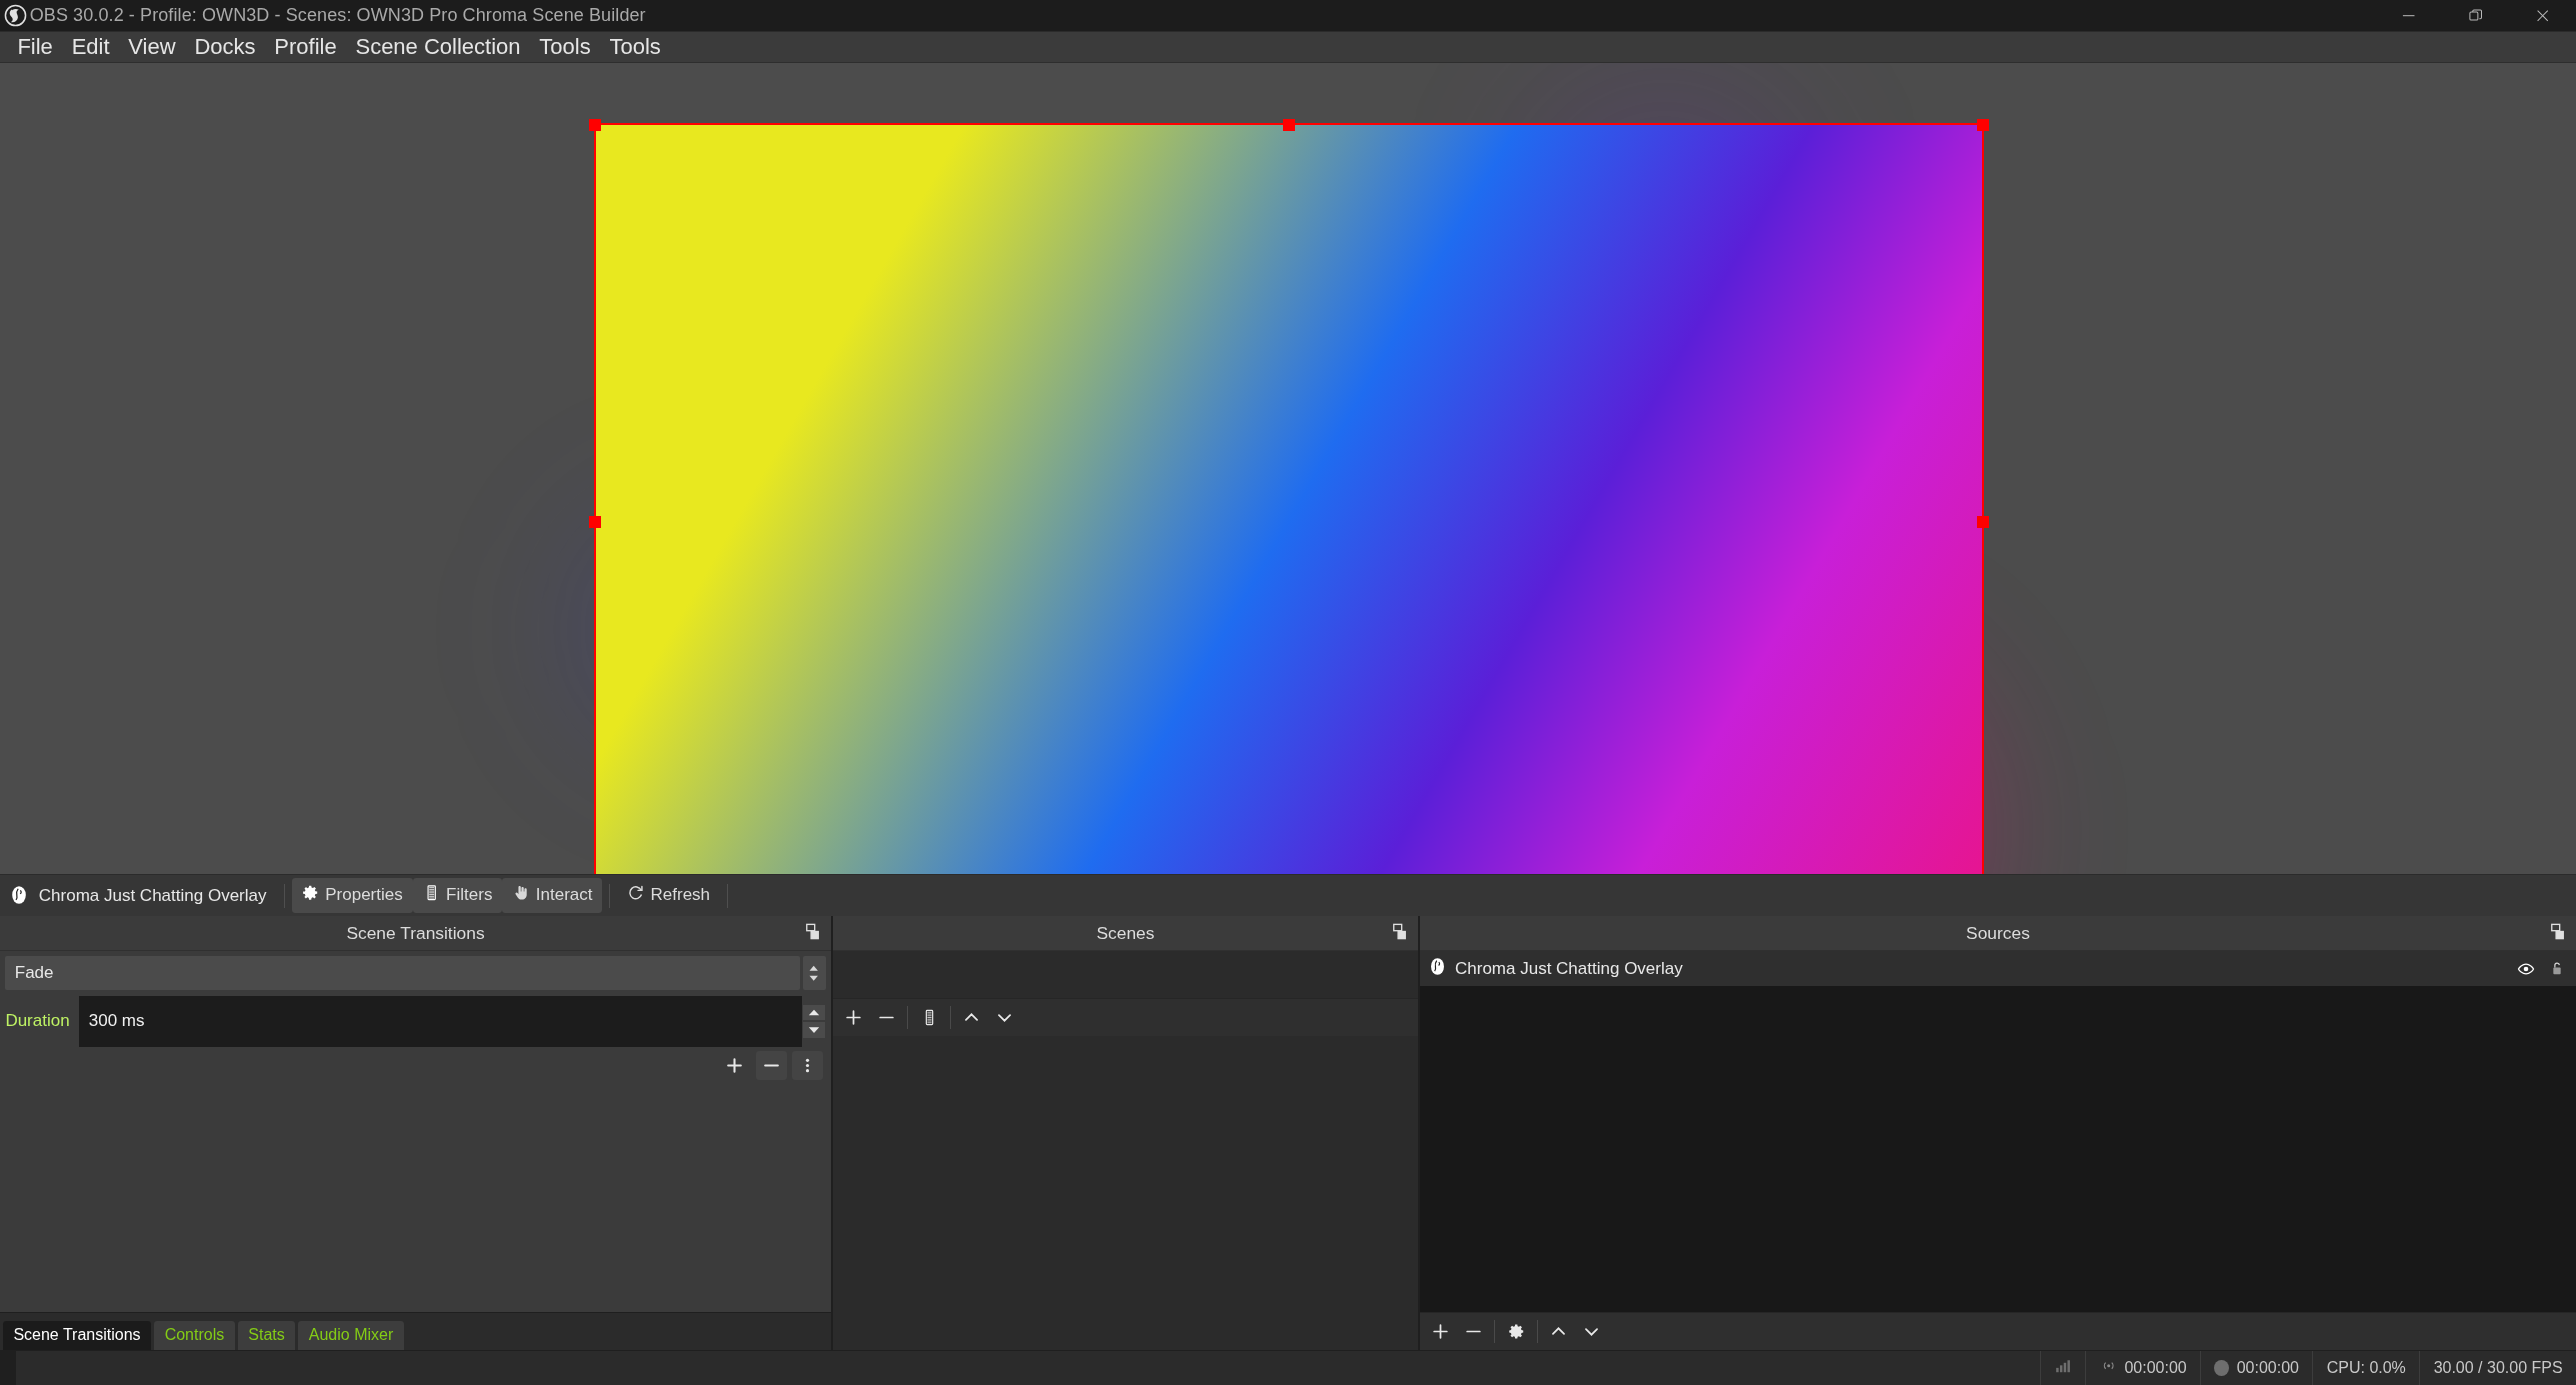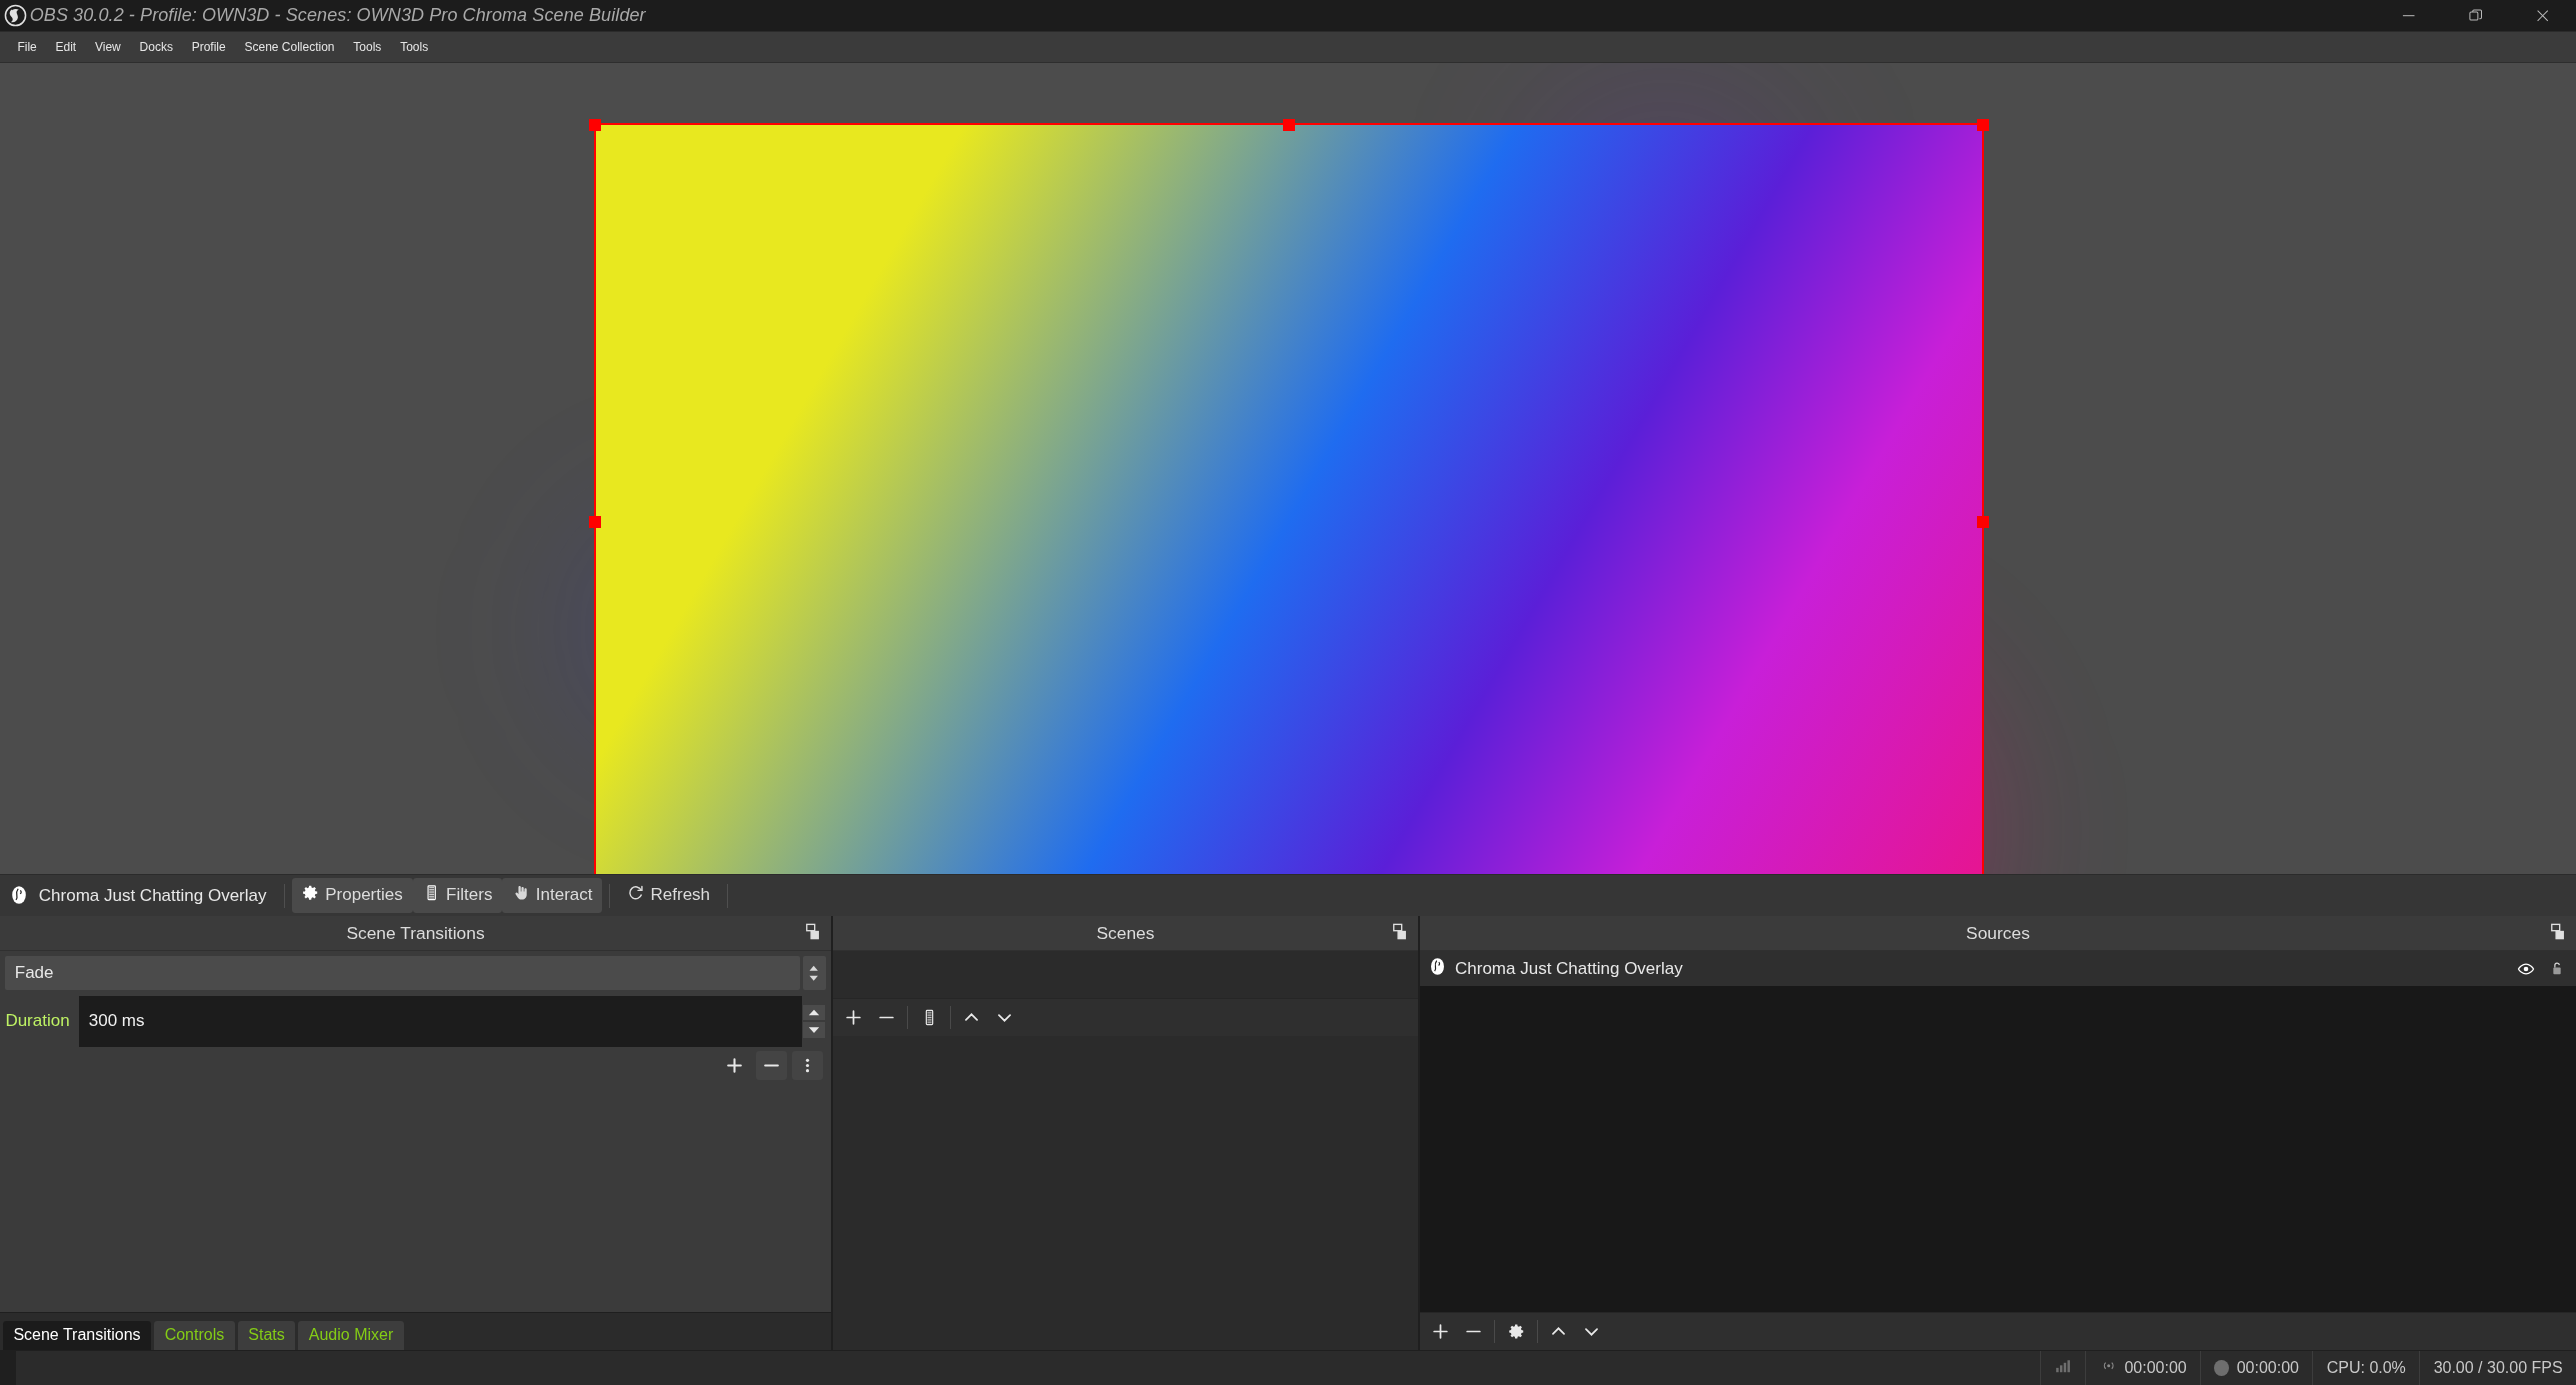--- a/index.html
+++ b/index.html
@@ -14,39 +14,39 @@
   
   .titlebar {
     height: 32px; flex: 0 0 32px;
     background: #1c1c1c;
     display: flex; align-items: center;
     border-bottom: 0.7px solid #2b2b2b;
   }
   .obs-logo { width: 23px; height: 23px; margin-left: 4px; flex: 0 0 23px; }
   .title-text {
     color: #a9a9a9; font-size: 18px; margin-left: 2.7px;
-    white-space: nowrap; letter-spacing: 0.1px; font-style: italic;
+    white-space: nowrap; letter-spacing: 0.1px;
   }
   .win-controls { margin-left: auto; display: flex; height: 100%; }
   .win-btn {
     width: 67px; height: 100%;
     display: flex; align-items: center; justify-content: center;
   }
   .win-btn svg { width: 17.4px; height: 17.4px; }
 
   
   .menubar {
     height: 31px; flex: 0 0 31px;
     background: #3b3b3b;
     display: flex; align-items: center;
     padding-left: 8px;
     border-bottom: 0.7px solid #2e2e2e;
   }
   .menu-item {
-    color: #e6e6e6; font-size: 12px;
+    color: #e6e6e6; font-size: 22px;
     padding: 3.4px 9.4px; white-space: nowrap;
   }
 
   
   .preview-wrap {
     flex: 0 0 811px; position: relative;
     background: #4c4c4c;
     overflow: hidden;
   }
   .canvas-area {

